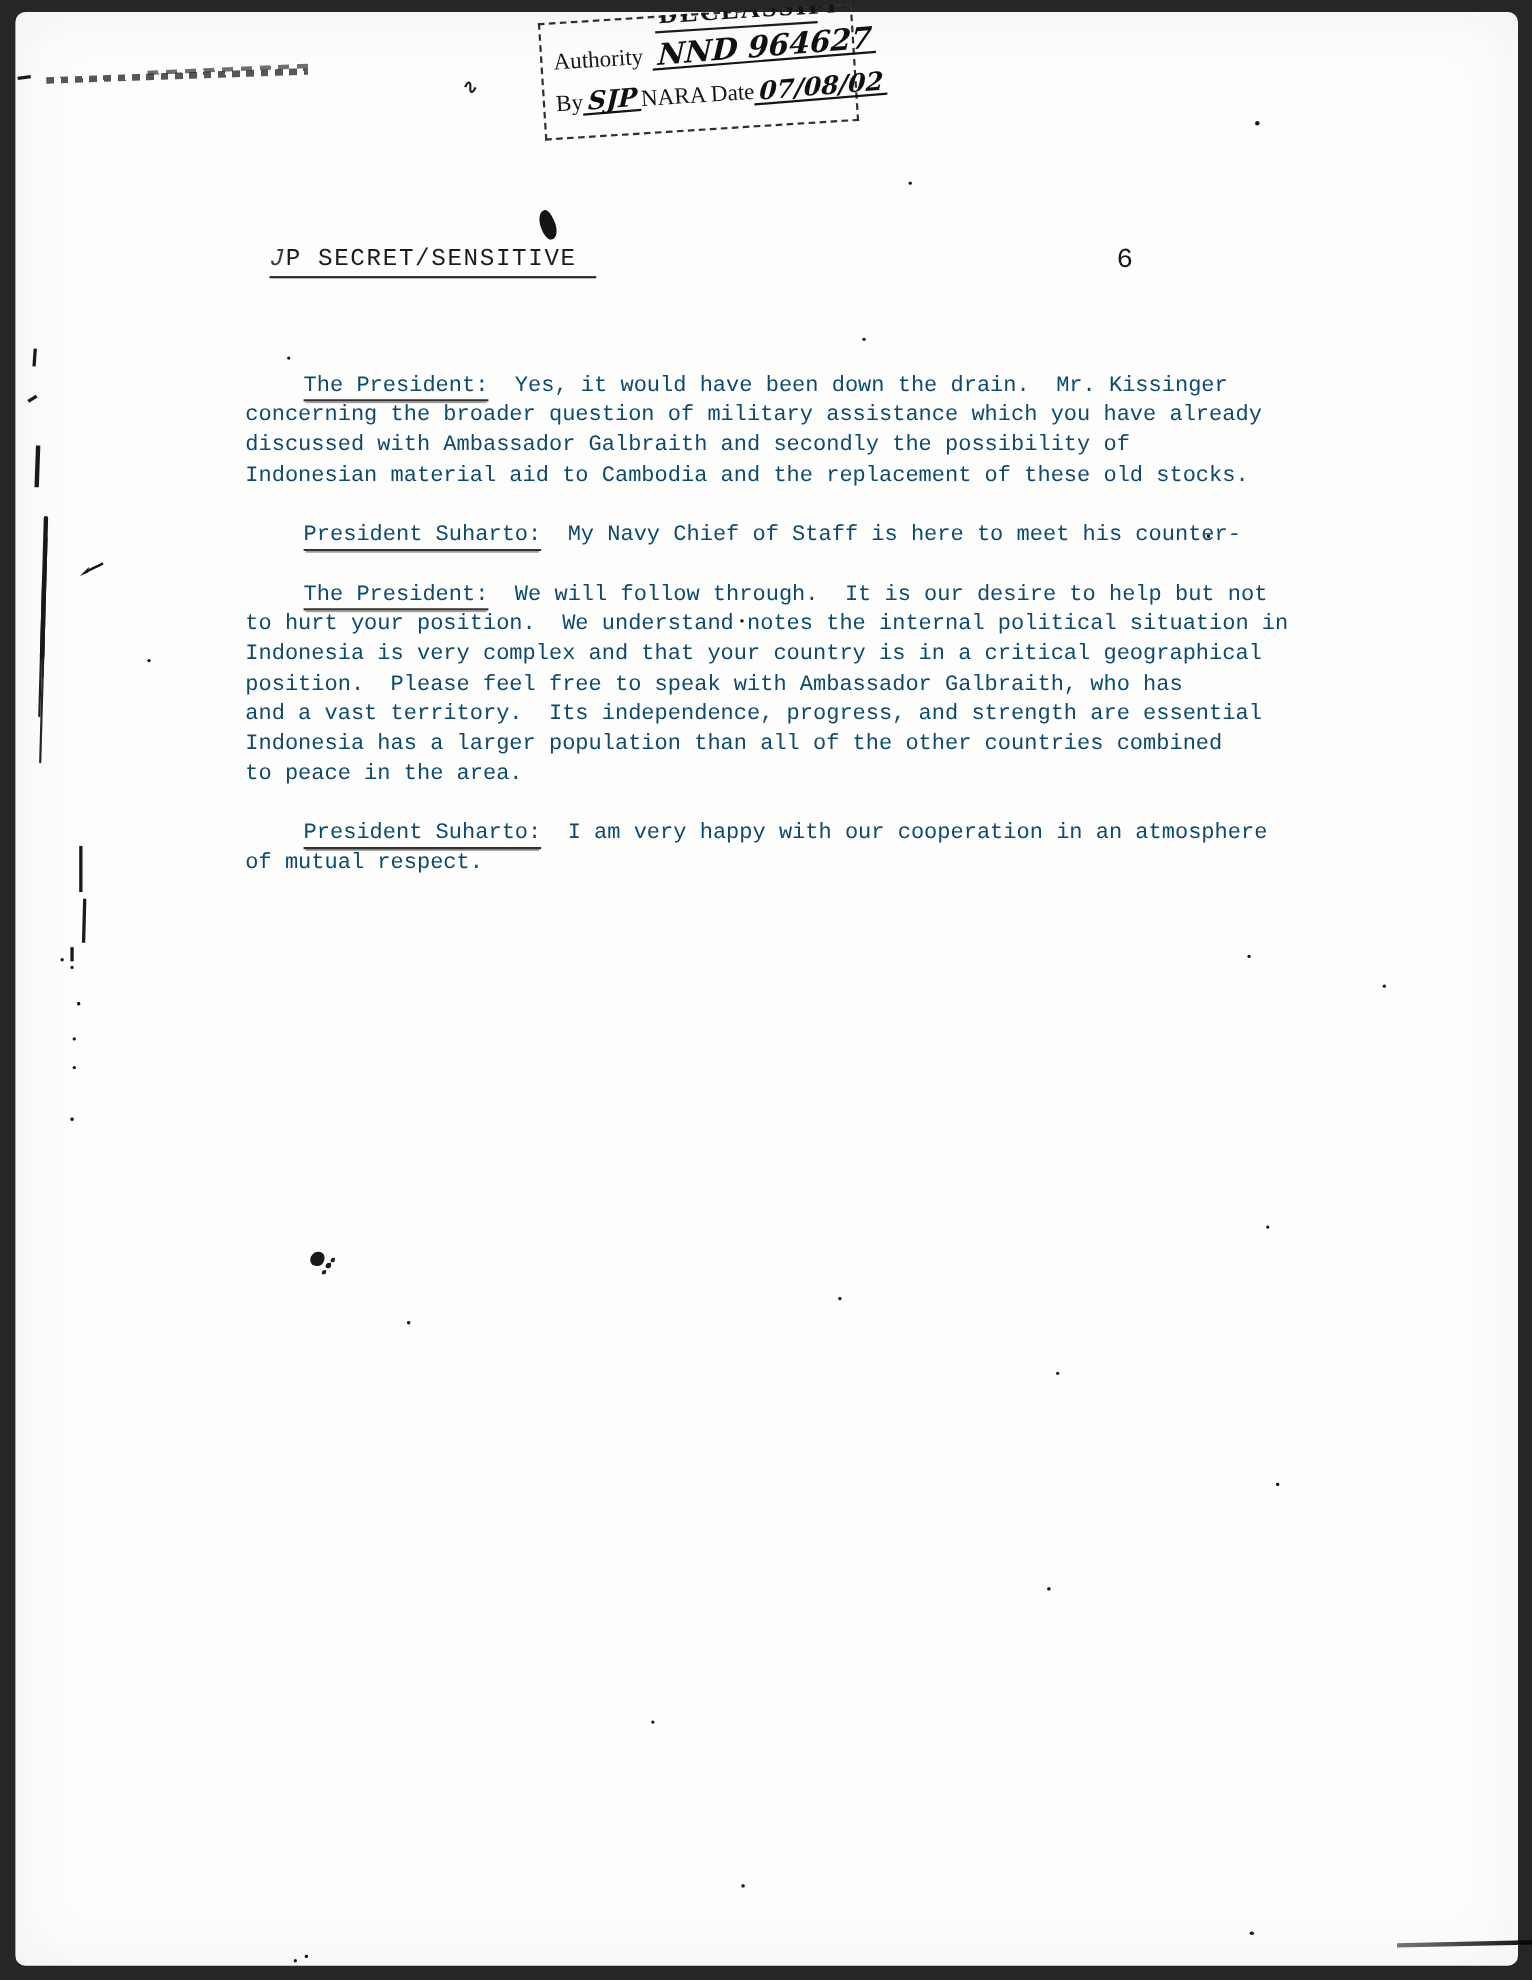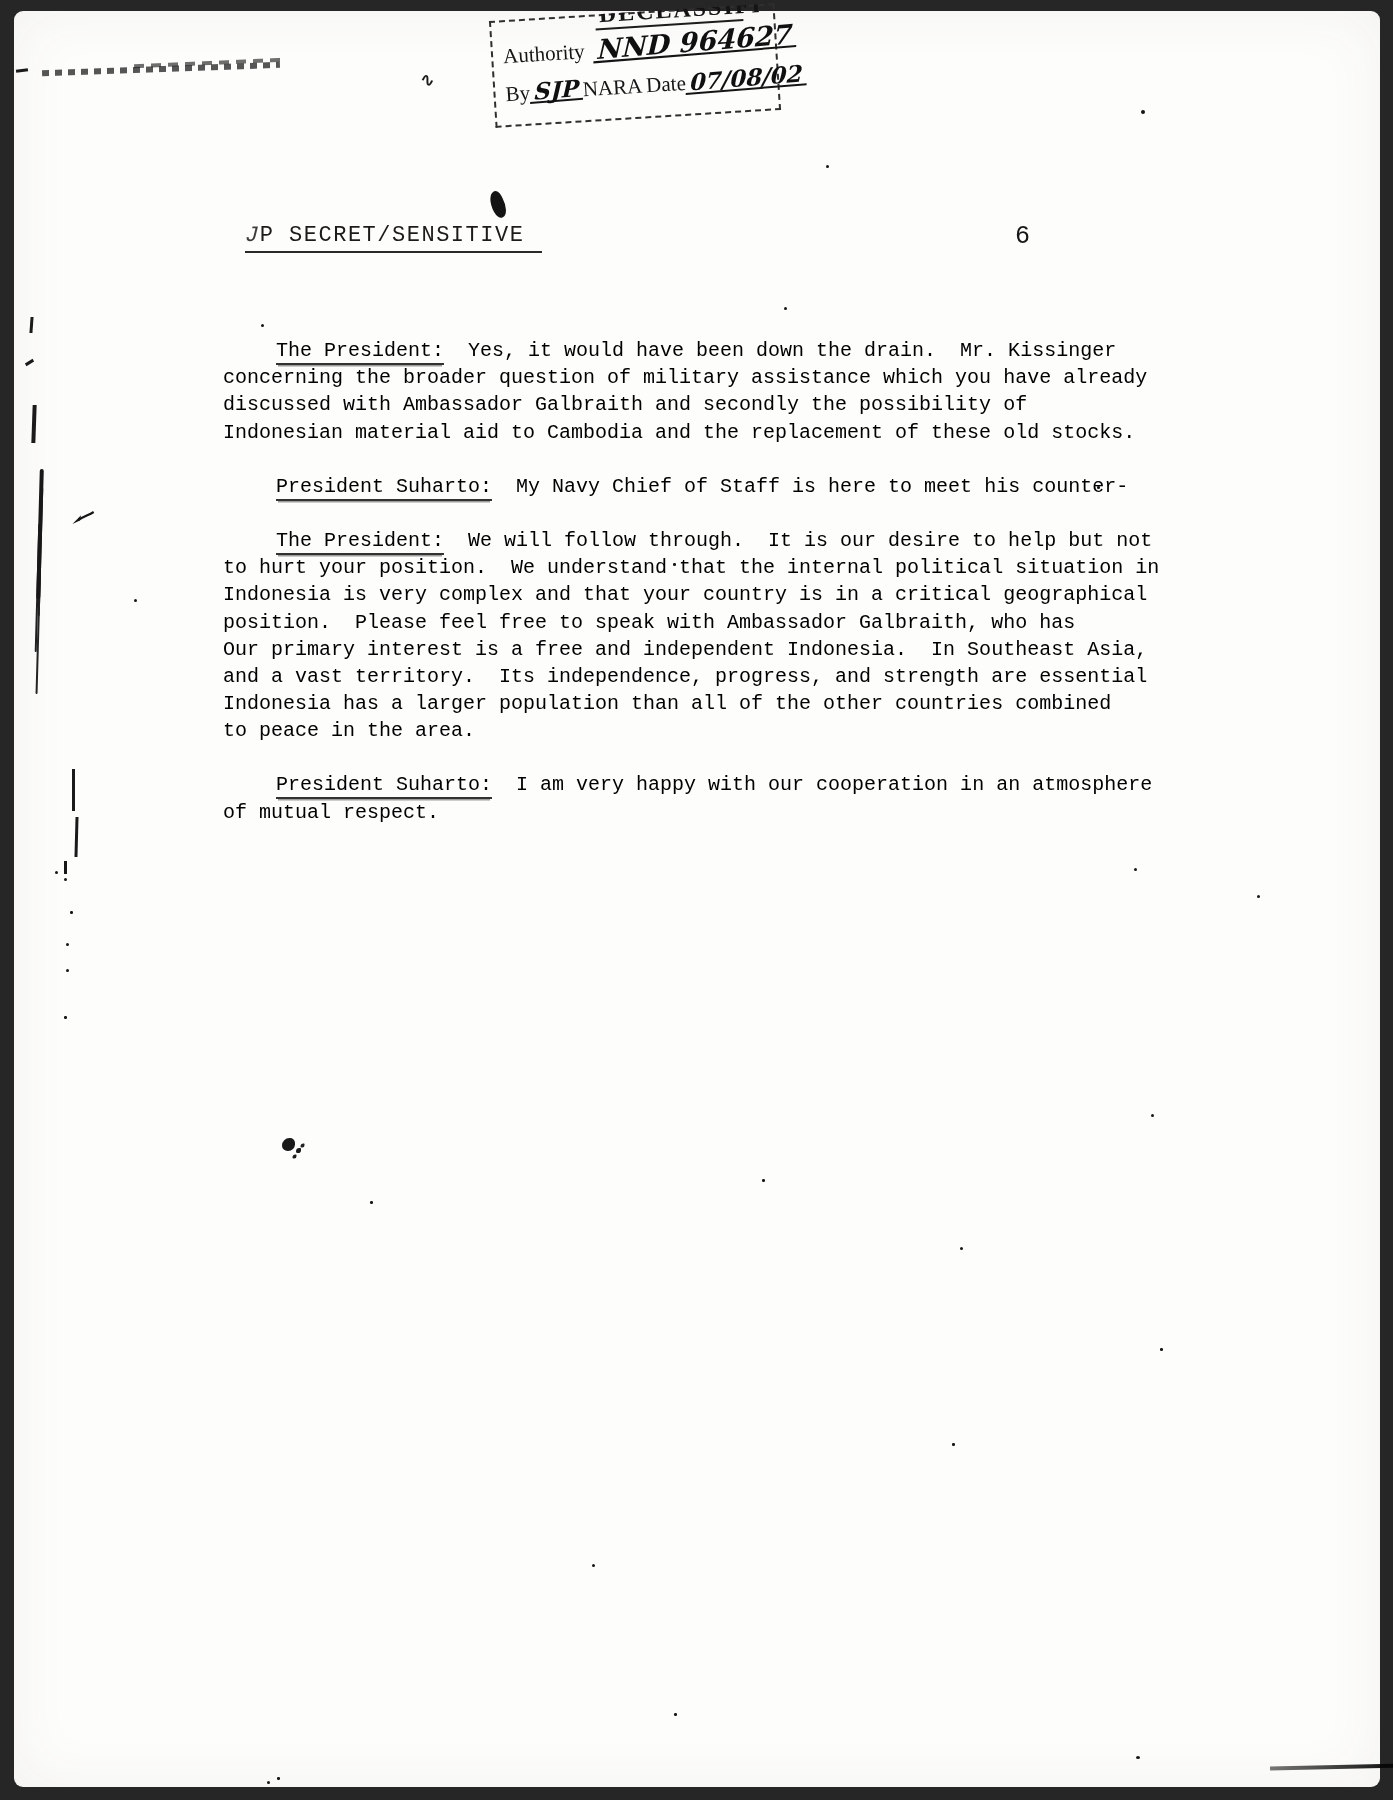--- a/index.html
+++ b/index.html
@@ -26,21 +26,21 @@
   .u{border-bottom:2.5px solid #141414;padding:0 4px 1px 4px;}
 
   
   .header-line{position:absolute;left:231px;top:212px;font-size:22px;letter-spacing:1.5px;
         color:#1d1b19;}
   .header-line .inner{display:inline-block;border-bottom:2px solid #2a2a2a;padding:0 18px 3px 0;}
   .clsx-prefix{display:inline-block;transform:skewX(-14deg);opacity:.85;}
   .page-number{position:absolute;left:1001px;top:211px;font-size:25px;color:#171717;}
 
   
-  #dialogue{position:absolute;left:209px;top:326px;width:958px;color:#000000;
+  #dialogue{position:absolute;left:209px;top:326px;width:958px;color:#0c4a6e;
         font-size:20px;}
   .para{margin-bottom:27px;}
   .line{white-space:pre;height:27.2px;line-height:27.2px;}
   .line.first{padding-left:53px;}
   .speaker{border-bottom:2.5px solid rgba(28,28,28,.9);
         box-shadow:0 3.5px 0 -2px rgba(40,40,40,.45);padding-bottom:1px;}
 
   
   .speck{position:absolute;background:#161616;border-radius:50%;}
   .mark{position:absolute;background:#1a1a1a;}
@@ -102,24 +102,23 @@
           <div class="line first"><span class="speaker">The President:</span><span>  Yes, it would have been down the drain.  Mr. Kissinger</span></div>
           <div class="line">concerning the broader question of military assistance which you have already</div>
           <div class="line">discussed with Ambassador Galbraith and secondly the possibility of</div>
           <div class="line">Indonesian material aid to Cambodia and the replacement of these old stocks.</div>
         </div>
         <div class="para">
           <div class="line first"><span class="speaker">President Suharto:</span><span>  My Navy Chief of Staff is here to meet his counter-</span></div>
         </div>
         <div class="para">
           <div class="line first"><span class="speaker">The President:</span><span>  We will follow through.  It is our desire to help but not</span></div>
-          <div class="line">to hurt your position.  We understand that the internal political situation in</div>
+          <div class="line">to hurt your position.  We understand notes the internal political situation in</div>
           <div class="line">Indonesia is very complex and that your country is in a critical geographical</div>
           <div class="line">position.  Please feel free to speak with Ambassador Galbraith, who has</div>
-          <div class="line">Our primary interest is a free and independent Indonesia.  In Southeast Asia,</div>
           <div class="line">and a vast territory.  Its independence, progress, and strength are essential</div>
           <div class="line">Indonesia has a larger population than all of the other countries combined</div>
           <div class="line">to peace in the area.</div>
         </div>
         <div class="para">
           <div class="line first"><span class="speaker">President Suharto:</span><span>  I am very happy with our cooperation in an atmosphere</span></div>
           <div class="line">of mutual respect.</div>
         </div>
       </div>
 

